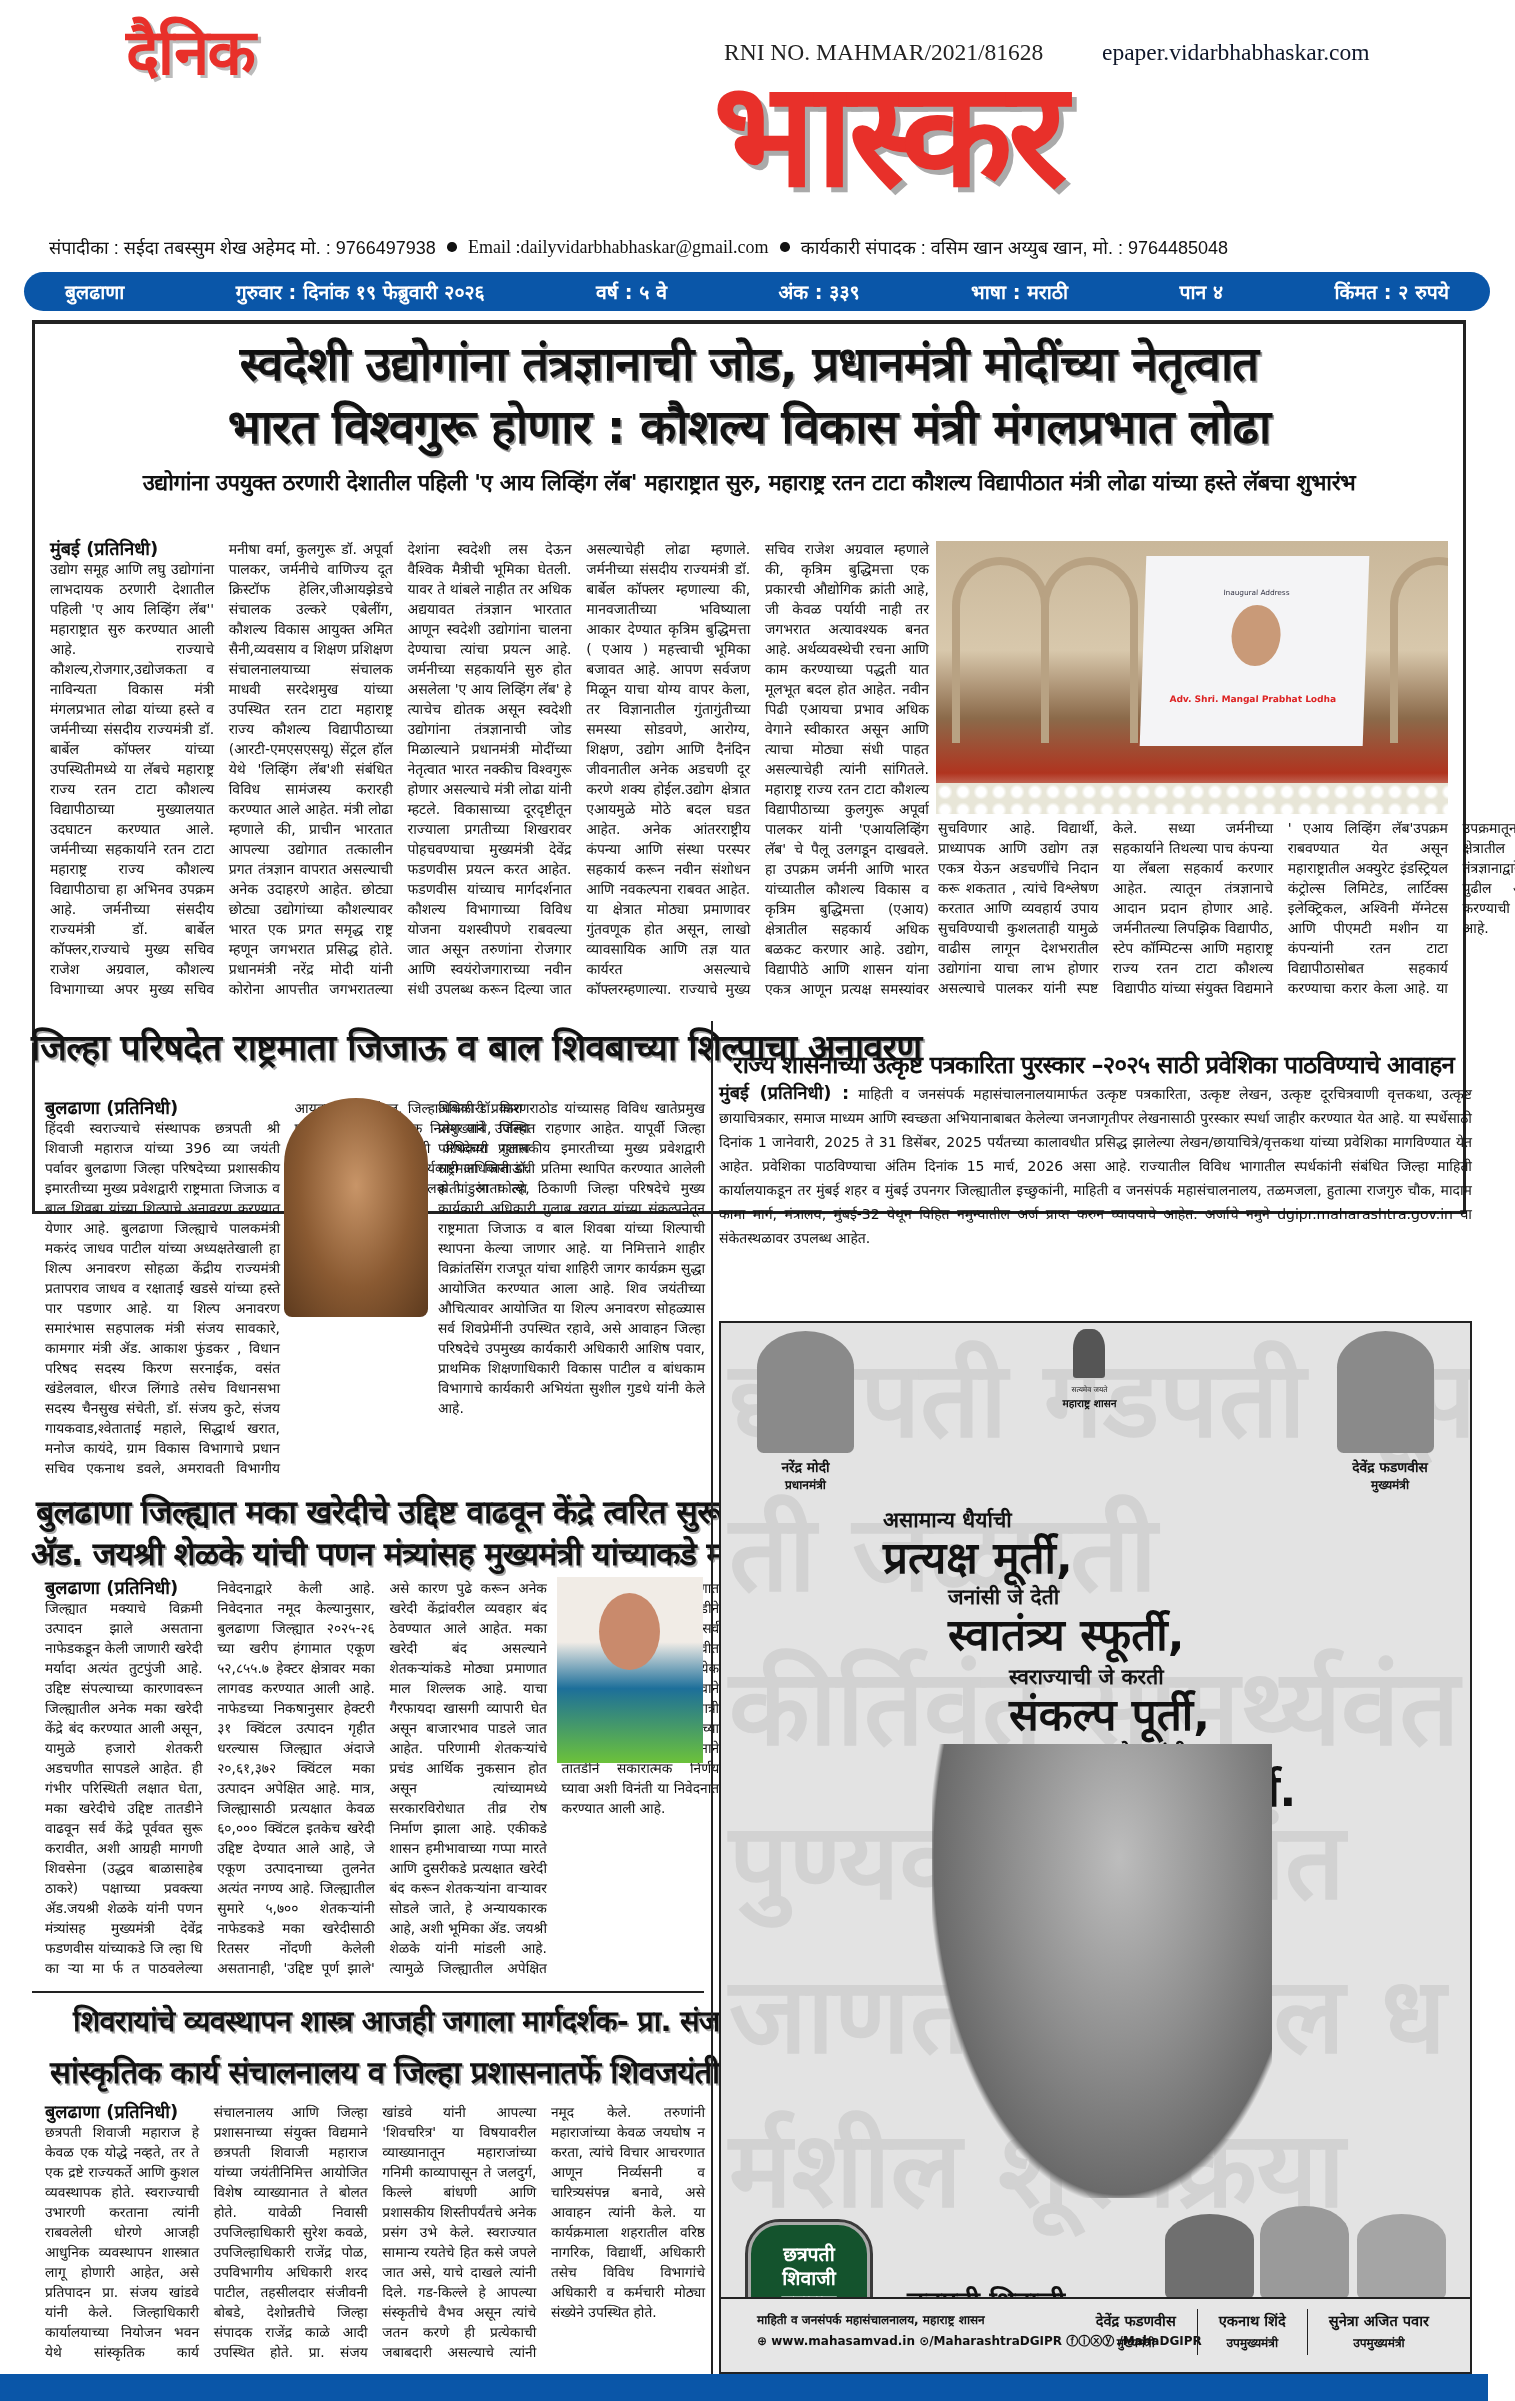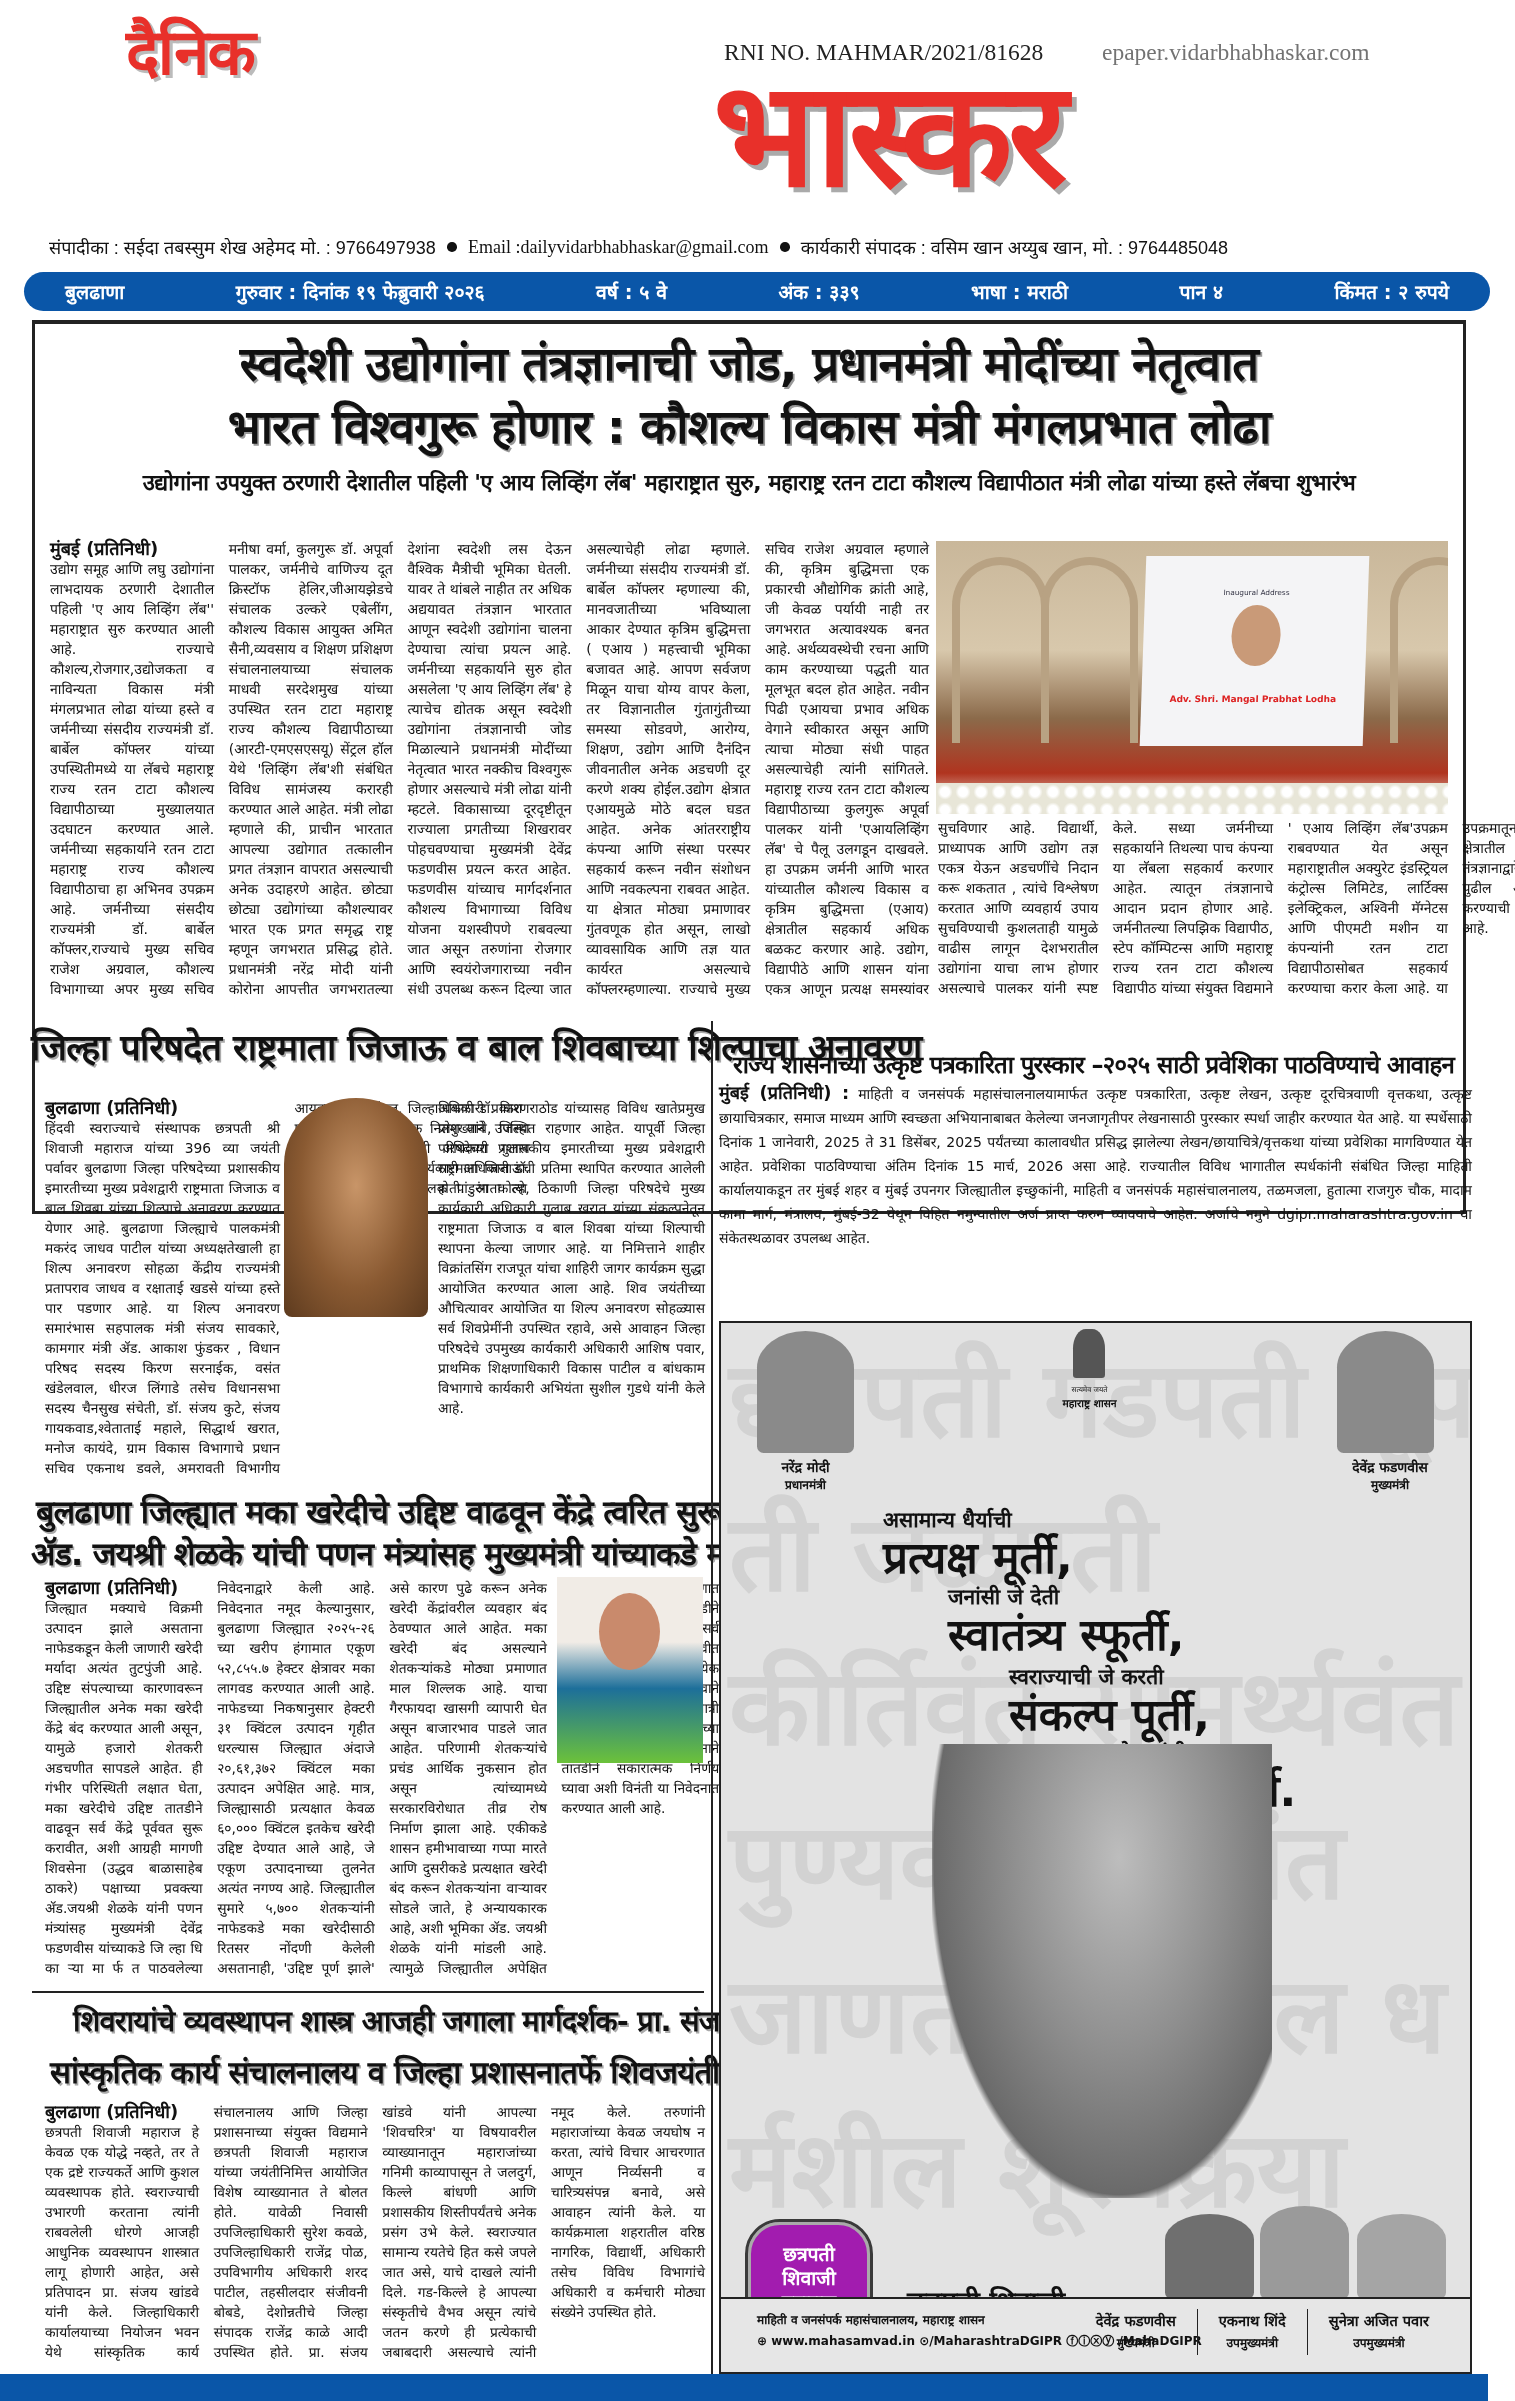--- a/index.html
+++ b/index.html
@@ -2,21 +2,21 @@
 <html style="font-size:13px"><head>
 <meta charset="utf-8">
 <style>
 *{box-sizing:border-box;margin:0;padding:0}
 body{width:1515px;height:2401px;background:#fff;font-family:"DejaVu Sans","Liberation Sans",sans-serif;color:#111;overflow:hidden;position:relative}
 .mast{position:absolute;left:0;top:0;width:1290px;height:227px}
 .mast .dainik{position:absolute;left:126px;top:6.5px;font-size:63px;font-weight:bold;color:#e8302a;text-shadow:3.2px 3.2px 0 #bbb;letter-spacing:-1.6px}
 .mast .vidarbh{position:absolute;left:45px;top:45px;font-size:154px;font-weight:bold;color:#e8302a;text-shadow:4.9px 4.9px 0 #aaa;letter-spacing:-4.9px;line-height:1}
 .mast .bhaskar{position:absolute;left:713px;top:61px;font-size:146px;font-weight:bold;color:#e8302a;text-shadow:4.9px 4.9px 0 #aaa;letter-spacing:-4.9px;line-height:1}
 .mast .rni{position:absolute;left:724px;top:39px;font-family:"Liberation Serif",serif;font-size:23.5px;color:#222}
-.mast .url{position:absolute;left:1102px;top:39px;font-family:"Liberation Serif",serif;font-size:23.5px;color:#737373}
+.mast .url{position:absolute;left:1102px;top:39px;font-family:"Liberation Serif",serif;font-size:23.5px;color:#0f172a}
 .editors{position:absolute;top:235px;left:49px;width:1450px;display:flex;gap:11.3px;align-items:center;font-size:18px;white-space:nowrap;font-family:"Liberation Sans Narrow","Liberation Sans",sans-serif}
 .editors .dot{display:inline-block;width:9.7px;height:9.7px;border-radius:50%;background:#111}
 .bar{position:absolute;top:272px;left:24px;width:1466px;height:39px;background:#0a56a8;border-radius:19.4px;display:flex;align-items:center;padding:0 41px;gap:8px;justify-content:space-between;color:#fff;font-size:19.4px;font-weight:bold}
 .lead{position:absolute;left:32px;top:320px;width:1434px;height:894px;border:3.2px solid #222;border-top:4px solid #222}
 .lead h1{font-size:47px;font-weight:bold;text-align:center;line-height:63px;padding-top:8px;letter-spacing:-0.8px;text-shadow:1.6px 1.6px 0 #999}
 .lead .sub{font-size:22px;font-weight:bold;text-align:center;margin-top:8px;letter-spacing:-0.4px}
 .cols{position:absolute;font-size:14px;line-height:20px;text-align:justify;column-gap:14.6px}
 .dateline{font-weight:bold;font-size:18px}
 .photo1{position:absolute;left:936px;top:541px;width:512px;height:273px;background:linear-gradient(180deg,#c9b79a 0%,#d8c8ac 40%,#8b6a4a 65%,#b0341f 85%,#f2efe6 100%);overflow:hidden}
 .photo1 .screen{position:absolute;left:207px;top:14.6px;width:223px;height:190px;background:#f4f4f6;transform:skew(-2deg)}
@@ -32,21 +32,21 @@
 .ad .bgtext{position:absolute;left:8px;top:0;width:100%;font-size:105px;color:#d2d2d2;line-height:154px;font-weight:bold;word-break:break-all}
 .ad .person{position:absolute;background:#8a8a8a;border-radius:50% 50% 6.5px 6.5px/30% 30% 6.5px 6.5px}
 .ad .lbl{position:absolute;text-align:center;font-weight:bold;font-size:13.8px}
 .ad .lbl small{display:block;font-size:12px;font-weight:bold}
 .ad .poem{position:absolute;font-weight:bold;color:#111}
 .ad .poem .s{font-size:21px;display:block}
 .ad .poem .b{font-size:44px;display:block;line-height:49px}
 .ad .shivaji{position:absolute;left:211px;top:421px;width:340px;height:454px;background:radial-gradient(ellipse at 55% 25%,#bdbdbd 0%,#8f8f8f 40%,#6a6a6a 70%,transparent 72%)}
 .ad .swarajya{position:absolute;left:138px;top:721px;font-size:122px;font-weight:bold;color:#777;text-shadow:3.2px 3.2px 4.9px #444;letter-spacing:-4.9px}
 .ad .emblem{position:absolute;left:352px;top:5.7px;width:32px;height:49px;background:#555;border-radius:40% 40% 3.2px 3.2px}
-.ad .badge{position:absolute;left:27px;top:899px;width:122px;height:138px;background:#a21caf;border-radius:32px;color:#fff;text-align:center;font-weight:bold;font-size:19.4px;line-height:24px;padding-top:18px;border:3.2px solid #aaa;outline:3.2px solid #3a3a3a}
+.ad .badge{position:absolute;left:27px;top:899px;width:122px;height:138px;background:#14532d;border-radius:32px;color:#fff;text-align:center;font-weight:bold;font-size:19.4px;line-height:24px;padding-top:18px;border:3.2px solid #aaa;outline:3.2px solid #3a3a3a}
 .ad .badge .d{font-size:12px;display:block;margin-top:6.5px}
 .ad .naman{position:absolute;left:186px;top:960px;font-size:27.5px;font-weight:bold;line-height:37px}
 .ad .footer{position:absolute;left:0;bottom:0;width:100%;height:75px;border-top:2.4px solid #222;background:#e6e6e6}
 .ad .footer .left{position:absolute;left:36px;top:11.3px;font-size:12px;font-weight:bold;line-height:21px}
 .ad .footer .names{position:absolute;right:20px;top:9.7px;display:flex}
 .ad .footer .names div{padding:0 21px;border-left:1.6px solid #222;text-align:center;font-weight:bold;font-size:14.6px;line-height:23px}
 .ad .footer .names div:first-child{border-left:none}
 .ad .footer .names small{display:block;font-size:12px}
 .bottombar{position:absolute;left:0;top:2374px;width:1488px;height:27.5px;background:#0a56a8}
 .rule{position:absolute;background:#222}

